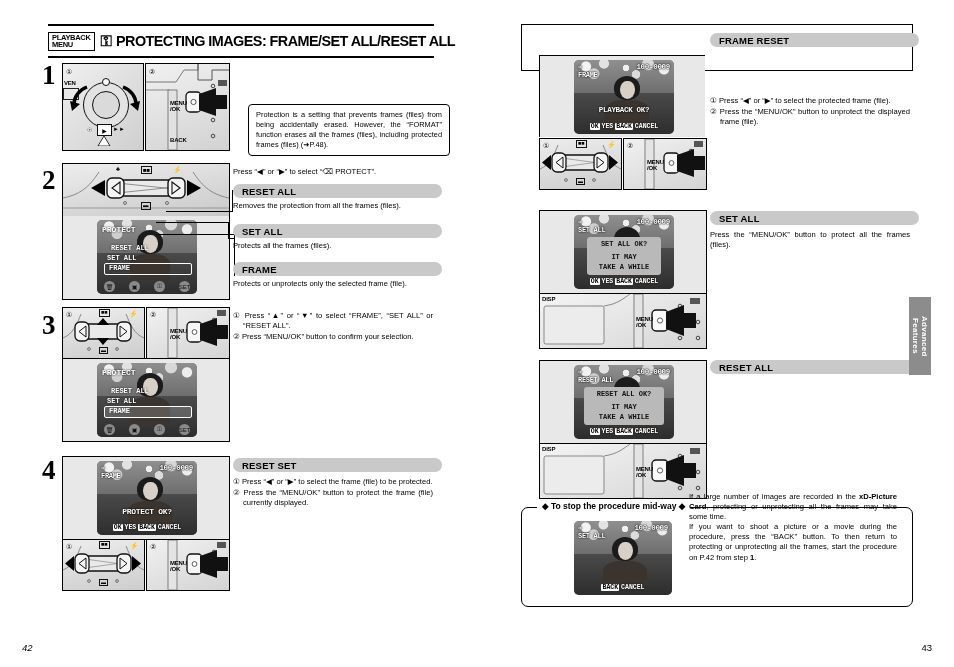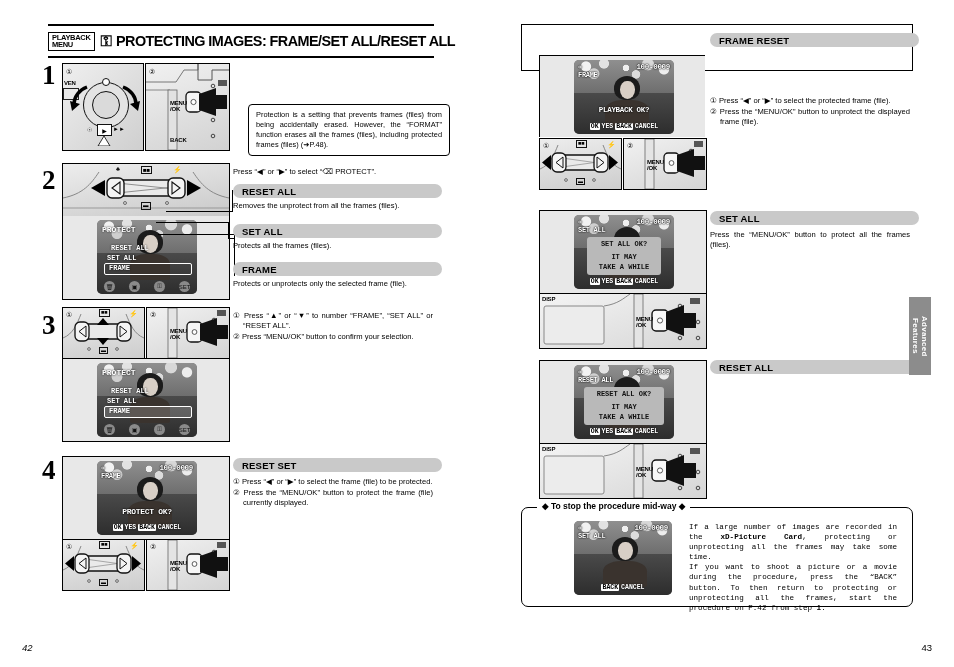--- a/index.html
+++ b/index.html
@@ -233,21 +233,21 @@
   <div class="ln" style="left:166px;top:211px;width:66px;height:1px;"></div>
   <div class="ln" style="left:232px;top:190px;width:1px;height:22px;"></div>
   <div class="ln" style="left:156px;top:222px;width:72px;height:1px;"></div>
   <div class="ln" style="left:228px;top:222px;width:1px;height:16px;"></div>
   <div class="ln" style="left:228px;top:238px;width:6px;height:1px;"></div>
   <div class="ln" style="left:158px;top:234px;width:76px;height:1px;"></div>
   <div class="ln" style="left:234px;top:234px;width:1px;height:42px;"></div>
 
   <div class="bar" style="left:233px;top:184px;width:200px;">RESET ALL</div>
   <div class="txt" style="left:233px;top:201px;width:200px;">
-    <p>Removes the unprotect from all the frames (files).</p>
+    <p>Removes the protection from all the frames (files).</p>
   </div>
 
   <div class="bar" style="left:233px;top:224px;width:200px;">SET ALL</div>
   <div class="txt" style="left:233px;top:241px;width:200px;">
     <p>Protects all the frames (files).</p>
   </div>
 
   <div class="bar" style="left:233px;top:262px;width:200px;">FRAME</div>
   <div class="txt" style="left:233px;top:279px;width:200px;">
     <p>Protects or unprotects only the selected frame (file).</p>
@@ -308,21 +308,21 @@
       <div class="iconbar">
         <span class="ib">🗑</span>
         <span class="ib">▣</span>
         <span class="ib">⚿</span>
         <span class="ib">SET</span>
       </div>
     </div>
   </div>
 
   <div class="txt" style="left:233px;top:311px;width:200px;">
-    <span class="ni">① Press “▲” or “▼” to number “FRAME”, “SET ALL” or “RESET ALL”.</span>
+    <span class="ni">① Press “▲” or “▼” to select “FRAME”, “SET ALL” or “RESET ALL”.</span>
     <span class="ni">② Press “MENU/OK” button to confirm your selection.</span>
   </div>
 
   <div class="stepnum" style="left:42px;top:457px;">4</div>
 
   <div class="fig" style="left:62px;top:456px;width:166px;height:82px;">
     <div class="lcd" style="left:34px;top:4px;width:100px;height:74px;">
       <div class="sky"></div>
         <div class="ground"></div>
       <div class="head" style="left:40px;top:16px;width:26px;height:24px;"></div>
@@ -575,19 +575,19 @@
     <div class="body" style="left:29px;top:40px;width:44px;height:26px;"></div>
     <div class="ov" style="left:4px;top:3px;font-size:6px;">⌫</div>
     <div class="ov" style="left:4px;top:11px;font-size:7px;">SET ALL</div>
     <div class="ov" style="right:4px;top:3px;font-size:7.5px;">100-0009</div>
     <div class="okbar" style="font-size:6.5px;justify-content:center;">
       <span class="kbox">BACK</span>
       <span class="klbl">CANCEL</span>
     </div>
   </div>
 
-  <div class="txt" style="left:212px;top:522px;width:208px;font-family:Liberation Mono, monospace;">
+  <div class="txt" style="left:212px;top:492px;width:208px;">
     <p><span>If a large number of images are recorded in the </span><span class="bld">xD-Picture Card</span><span>, protecting or unprotecting all the frames may take some time.</span></p>
     <p><span>If you want to shoot a picture or a movie during the procedure, press the “BACK” button. To then return to protecting or unprotecting all the frames, start the procedure on P.42 from step </span><span class="bld">1</span><span>.</span></p>
   </div>
 
   <div class="pgnum r">43</div>
 </div>
 
 </body></html>

